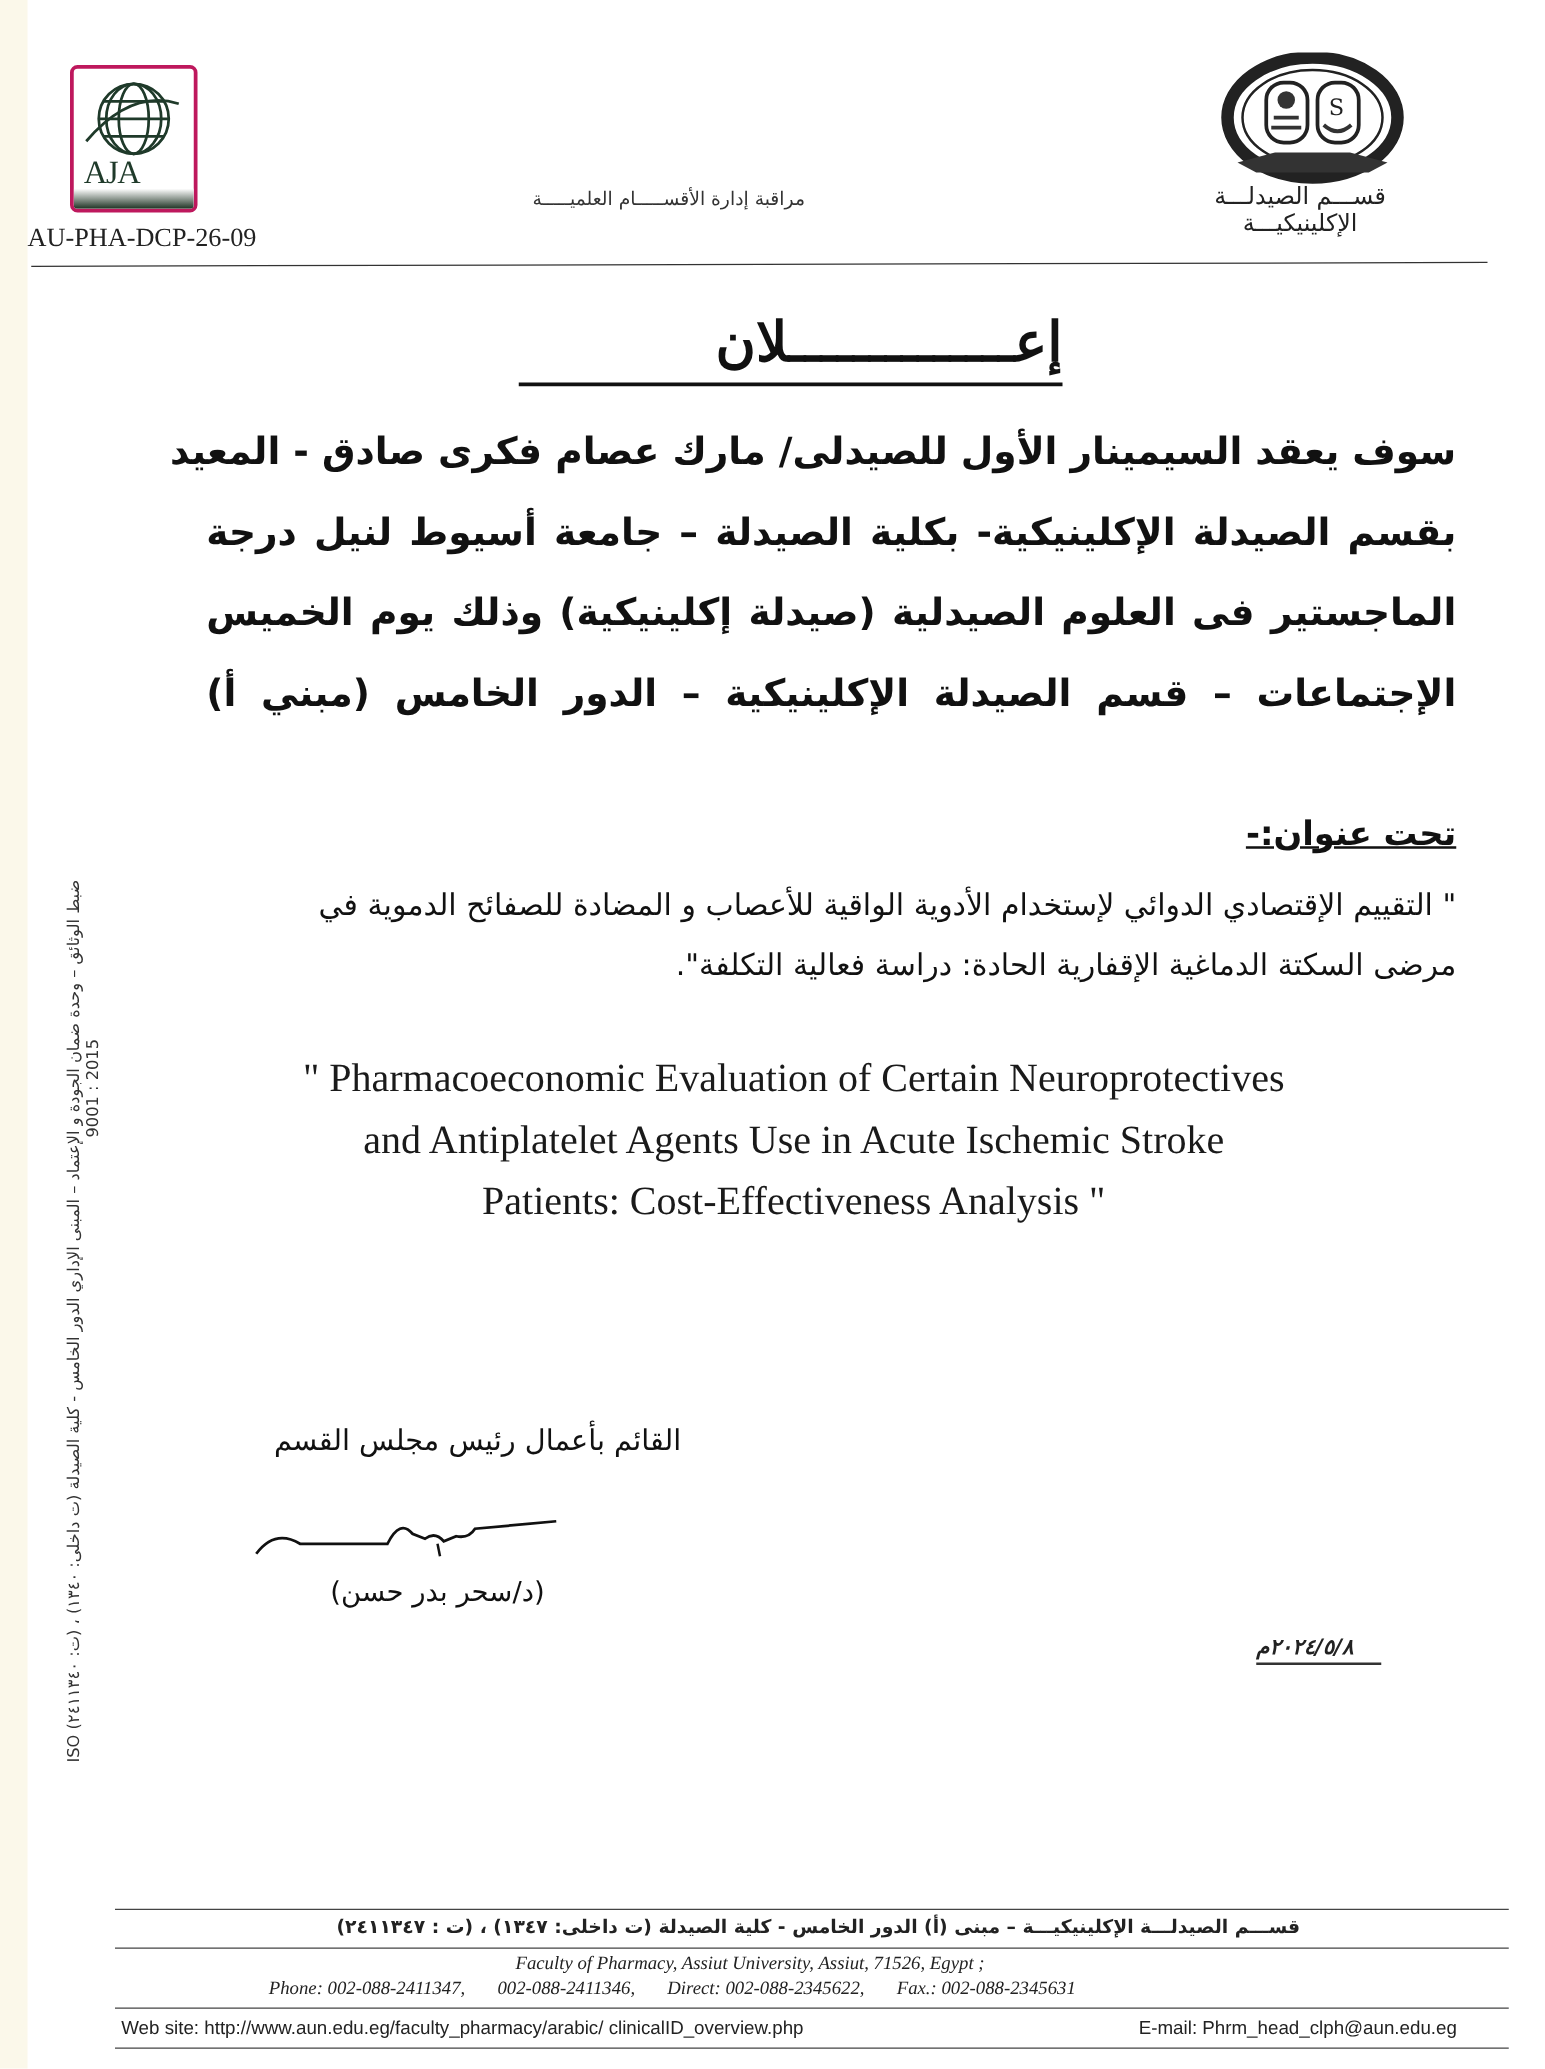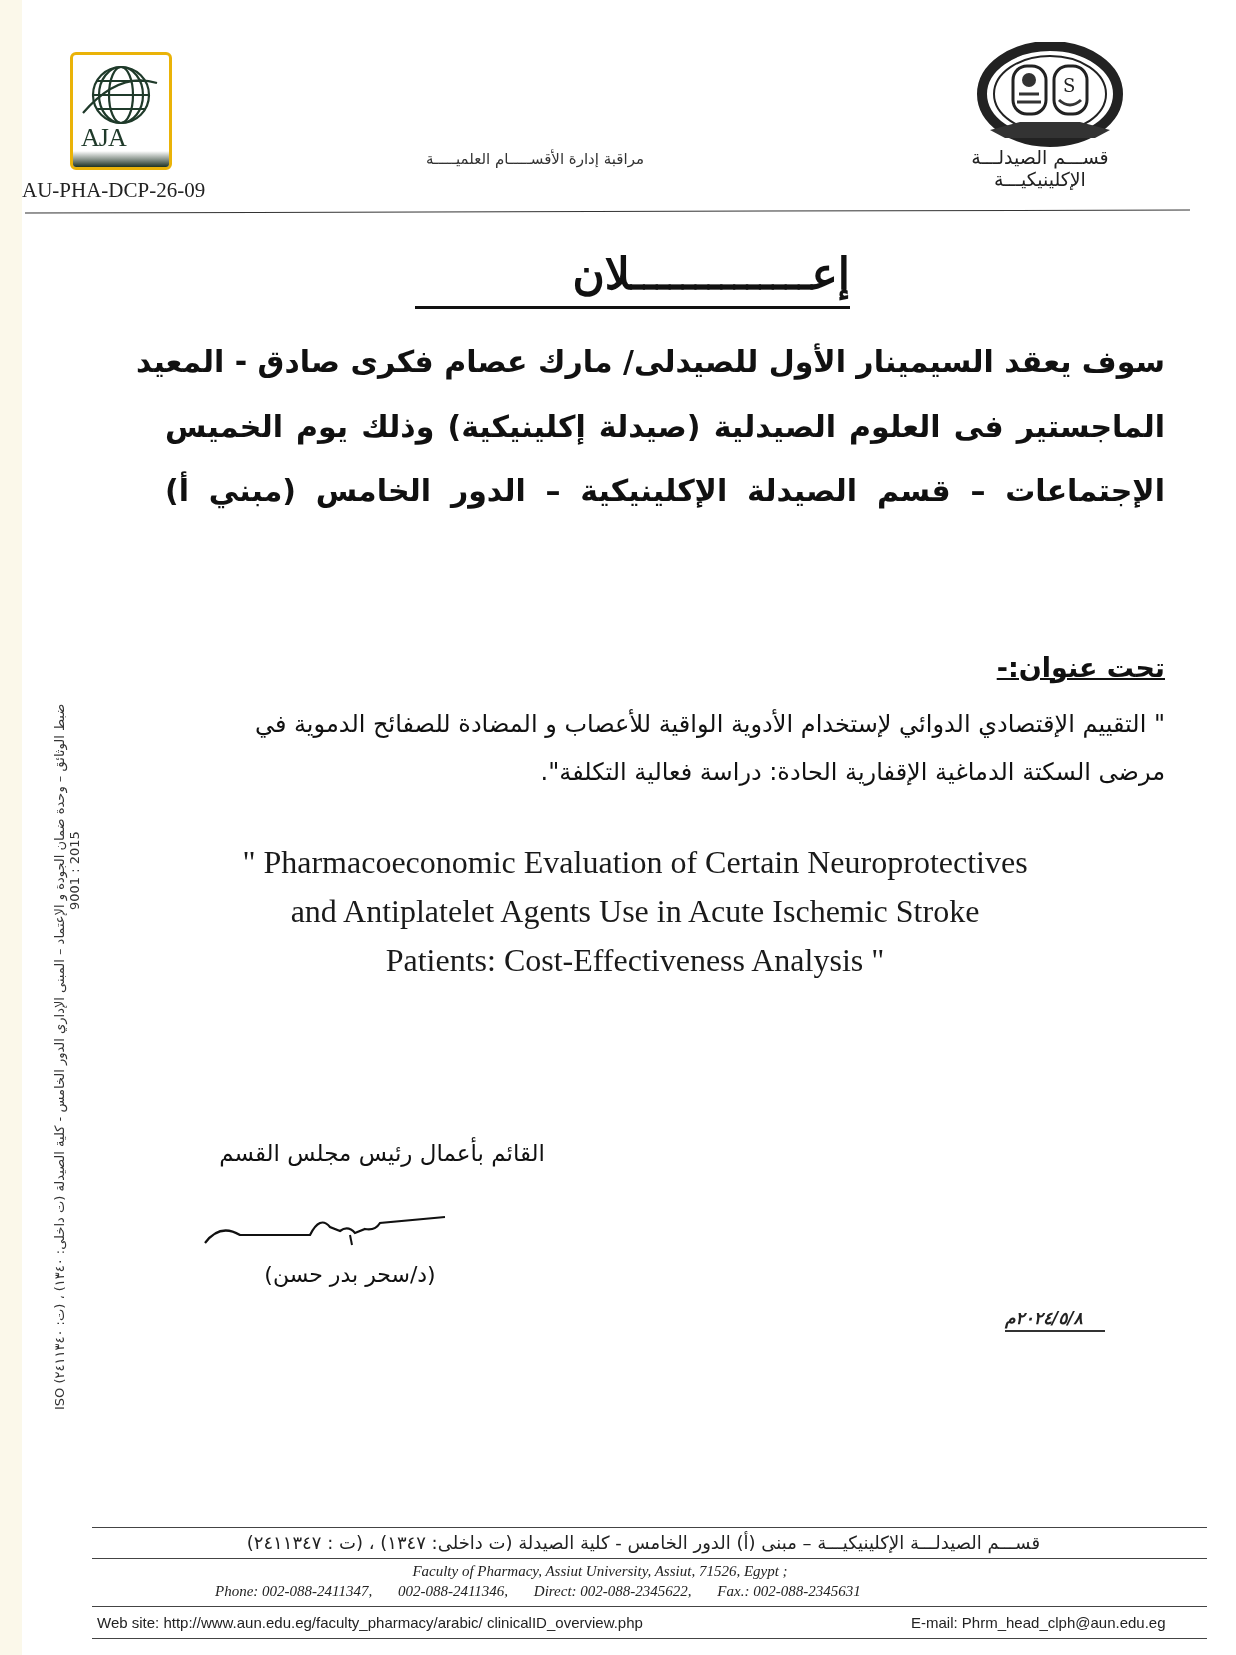--- a/index.html
+++ b/index.html
@@ -5,21 +5,21 @@
     html, body { margin: 0; padding: 0; }
     body {
       width: 1236px; height: 1655px; position: relative; overflow: hidden;
       background: #ffffff; color: #1a1a1a;
       font-family: "DejaVu Sans", sans-serif;
     }
     .left-edge { position: absolute; left: 0; top: 0; width: 22px; height: 1655px; background: #fbf8ea; }
     .abs { position: absolute; }
 
     
-    .aja-logo { left: 70px; top: 52px; width: 96px; height: 112px; border: 3px solid #eab308; border-radius: 6px; background: #fff; overflow: hidden; }
+    .aja-logo { left: 56px; top: 52px; width: 96px; height: 112px; border: 3px solid #be185d; border-radius: 6px; background: #fff; overflow: hidden; }
     .aja-logo svg { position: absolute; left: 6px; top: 6px; }
     .aja-text { position: absolute; left: 8px; top: 68px; font-family: "Liberation Serif", serif; font-size: 26px; color: #1f3a2a; letter-spacing: -1px; }
     .aja-fade { position: absolute; left: 0; right: 0; bottom: 0; height: 16px; background: linear-gradient(#ffffff, #1e3324); }
     .doc-code { left: 22px; top: 178px; font-family: "Liberation Serif", serif; font-size: 21px; color: #222; }
     .dept-monitor { left: 395px; top: 150px; width: 280px; text-align: center; direction: rtl; font-size: 15px; color: #333; }
 
     .faculty-logo { left: 975px; top: 42px; width: 150px; height: 115px; }
     .dept-name-header { left: 925px; top: 146px; width: 230px; direction: rtl; text-align: center; font-size: 19px; color: #222; }
     .header-rule { left: 25px; top: 211px; width: 1165px; height: 0; border-top: 1.5px solid #333; transform: rotate(-0.15deg); }
 
@@ -40,21 +40,21 @@
     .sig-name { left: 235px; top: 1262px; width: 230px; direction: rtl; text-align: center; font-size: 22px; color: #111; }
     .issue-date { left: 1005px; top: 1308px; width: 100px; direction: rtl; text-align: left; font-weight: bold; font-size: 17px; color: #222; border-bottom: 2px solid #333; padding-bottom: 2px; font-style: italic; }
 
     
     .side-note { left: 52px; top: 1410px; width: 820px; transform-origin: 0 0; transform: rotate(-90deg); white-space: nowrap; font-size: 13px; color: #333; }
     .side-note .l1 { display: block; direction: rtl; text-align: left; }
     .side-note .l2 { display: block; padding-left: 500px; }
 
     
     .f-rule { position: absolute; left: 92px; width: 1115px; height: 0; border-top: 1.5px solid #444; }
-    .footer-ar { left: 160px; top: 1532px; width: 880px; direction: rtl; text-align: right; font-size: 18px; color: #222; white-space: nowrap; }
+    .footer-ar { left: 160px; top: 1532px; width: 880px; direction: rtl; text-align: right; font-size: 15px; color: #222; white-space: nowrap; font-weight: bold; }
     .footer-addr { left: 150px; top: 1563px; width: 900px; text-align: center; font-family: "Liberation Serif", serif; font-style: italic; font-size: 15px; color: #222; }
     .footer-phones { left: 215px; top: 1583px; width: 900px; font-family: "Liberation Serif", serif; font-style: italic; font-size: 15px; color: #222; white-space: nowrap; }
     .footer-phones span { margin-right: 22px; }
     .footer-web { left: 97px; top: 1614px; font-family: "Liberation Sans", sans-serif; font-size: 15px; color: #222; white-space: nowrap; }
     .footer-mail { left: 895px; top: 1614px; font-family: "Liberation Sans", sans-serif; font-size: 15px; color: #222; white-space: nowrap; margin-left: 16px; }
   </style>
 </head>
 <body>
 
 <div class="left-edge"></div>
@@ -87,20 +87,21 @@
   <path d="M15 88 L45 80 L105 80 L135 88 L120 96 L30 96 Z" fill="#333"></path>
 </svg>
 <div class="abs dept-name-header">قســـم الصيدلـــة الإكلينيكيـــة</div>
 <div class="abs header-rule"></div>
 
 <div class="abs announce-title">إعــــــــــــــلان</div>
 <div class="abs announce-underline"></div>
 
 <div class="abs body-text">
   <span class="body-line">سوف يعقد السيمينار الأول للصيدلى/ مارك عصام فكرى صادق - المعيد</span>
+  <span class="body-line">بقسم الصيدلة الإكلينيكية- بكلية الصيدلة – جامعة أسيوط لنيل درجة</span>
   <span class="body-line">الماجستير فى العلوم الصيدلية (صيدلة إكلينيكية) وذلك يوم الخميس</span>
   <span class="body-line">الإجتماعات – قسم الصيدلة الإكلينيكية – الدور الخامس  (مبني أ)</span>
 </div>
 
 <div class="abs under-title">تحت عنوان:-</div>
 <div class="abs ar-title">" التقييم الإقتصادي الدوائي لإستخدام الأدوية الواقية للأعصاب و المضادة للصفائح الدموية في مرضى السكتة الدماغية الإقفارية الحادة: دراسة فعالية التكلفة".</div>
 
 <div class="abs en-title">
   <div>" Pharmacoeconomic Evaluation of Certain Neuroprotectives</div>
   <div>and Antiplatelet Agents Use in Acute Ischemic Stroke</div>

